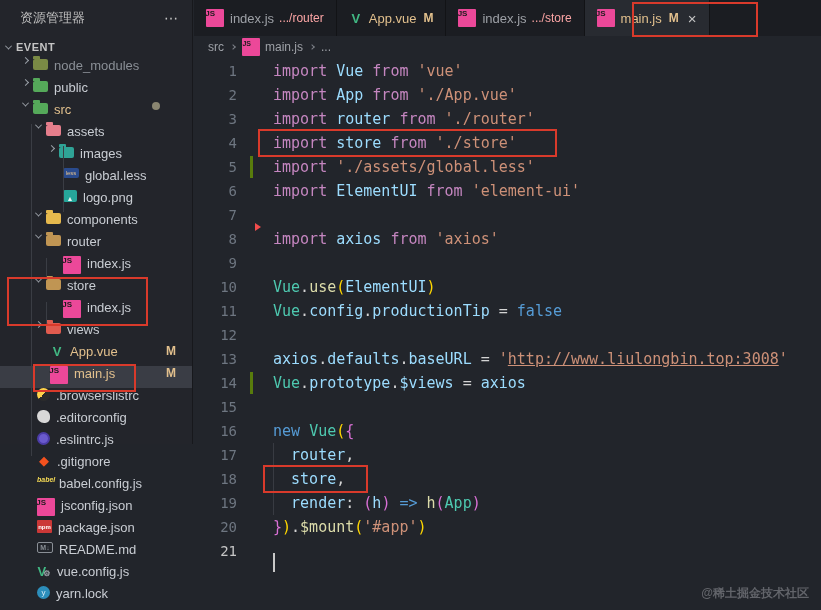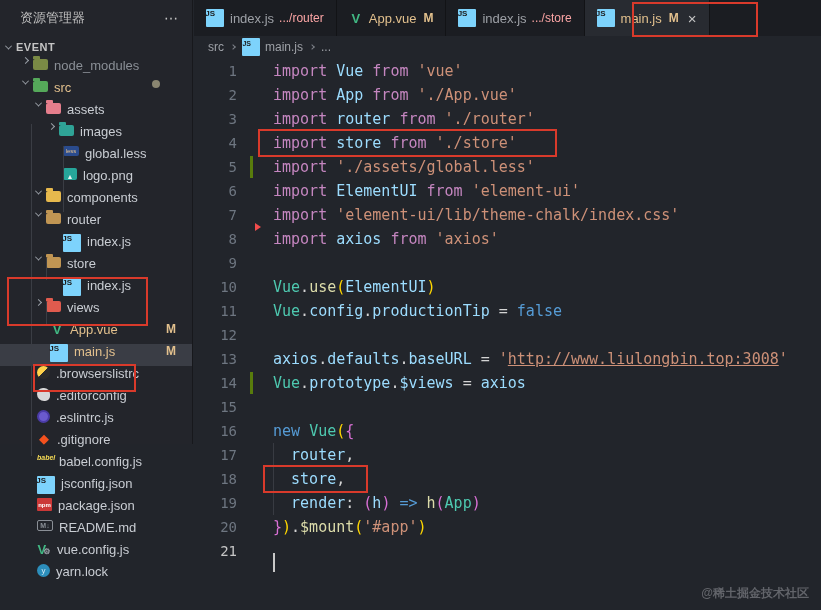--- a/index.html
+++ b/index.html
@@ -20,21 +20,21 @@
   .badge-m{position:absolute;right:16px;color:#e2c08d;font-size:12px;font-weight:bold;}
   .badge-dot{position:absolute;right:32px;width:8px;height:8px;border-radius:50%;background:#8a8671;}
   .chev{width:5px;height:5px;border-right:1.6px solid #9aa0a8;border-bottom:1.6px solid #9aa0a8;
         display:inline-block;flex:none;margin:0 5px 0 2px;}
   .chev.down{transform:rotate(45deg) translate(-1px,-1px);}
   .chev.right{transform:rotate(-45deg);}
   .guide{position:absolute;width:1px;background:#3a3d44;}
   
   .f-ico{width:15px;height:11px;border-radius:2px;position:relative;flex:none;margin-top:1px;}
   .f-ico::before{content:"";position:absolute;top:-3px;left:0;width:7px;height:3px;border-radius:1px 1px 0 0;background:inherit;}
-  .ico-js{width:14px;height:14px;background:#7dd3fc;color:#1c1c1c;font-size:8px;font-weight:bold;
+  .ico-js{width:14px;height:14px;background:#ec4899;color:#1c1c1c;font-size:8px;font-weight:bold;
           display:flex;align-items:flex-end;justify-content:flex-end;padding:9px;flex:none;border-radius:1px;}
   .ico-vue{color:#41b883;font-weight:bold;font-size:13px;flex:none;width:14px;text-align:center;}
   .ico-vue .gear{font-size:8px;color:#9aa0a8;margin-left:-3px;}
   .ico-less{width:16px;height:10px;background:#2a4b8d;border-radius:2px;color:#e2c08d;font-size:6px;
             display:flex;align-items:center;justify-content:center;flex:none;}
   .ico-img{width:14px;height:12px;background:#26a69a;border-radius:2px;color:#eaf5f3;font-size:7px;
            display:flex;align-items:flex-end;justify-content:center;flex:none;}
   .ico-bl{width:13px;height:13px;border-radius:50%;background:#ffd downgrade;background:linear-gradient(135deg,#ffd24a 50%,#2b2b2b 50%);flex:none;}
   .ico-ec{width:13px;height:13px;border-radius:50% 50% 40% 60%;background:#d8d8d8;flex:none;}
   .ico-es{width:13px;height:13px;border-radius:50%;background:#6a5acd;border:2px solid #4b3ca7;flex:none;}
@@ -92,20 +92,25 @@
       <span class="chev down"></span>
       <span>EVENT</span>
     </div>
     <div class="sb-list" id="sb-list">
         <div class="row" style="padding-left: 21px;">
           <span class="chev right"></span>
           <span class="f-ico" style="background: rgb(122, 138, 69);"></span>
           <span class="lbl c-gray">node_modules</span>
         </div>
         <div class="row" style="padding-left: 21px;">
+          <span class="chev right"></span>
+          <span class="f-ico" style="background: rgb(85, 169, 90);"></span>
+          <span class="lbl c-default">public</span>
+        </div>
+        <div class="row" style="padding-left: 21px;">
           <span class="chev down"></span>
           <span class="f-ico" style="background: rgb(85, 169, 90);"></span>
           <span class="lbl c-mod">src</span>
           <span class="badge-dot"></span>
         </div>
         <div class="row" style="padding-left: 34px;">
           <span class="chev down"></span>
           <span class="f-ico" style="background: rgb(229, 126, 140);"></span>
           <span class="lbl c-default">assets</span>
         </div>
@@ -239,21 +244,21 @@
         <span class="bc-sep"></span>
         <span>...</span>
       </div>
     <div id="code">
         <div class="code-line"><div class="gut">1</div><div class="lcontent"><span class="tk-kw">import </span><span class="tk-id">Vue</span><span class="tk-kw"> from </span><span class="tk-str">'vue'</span></div></div>
         <div class="code-line"><div class="gut">2</div><div class="lcontent"><span class="tk-kw">import </span><span class="tk-id">App</span><span class="tk-kw"> from </span><span class="tk-str">'./App.vue'</span></div></div>
         <div class="code-line"><div class="gut">3</div><div class="lcontent"><span class="tk-kw">import </span><span class="tk-id">router</span><span class="tk-kw"> from </span><span class="tk-str">'./router'</span></div></div>
         <div class="code-line"><div class="gut">4</div><div class="lcontent"><span class="tk-kw">import </span><span class="tk-id">store</span><span class="tk-kw"> from </span><span class="tk-str">'./store'</span></div></div>
         <div class="code-line"><div class="gut">5<span class="gbar"></span></div><div class="lcontent"><span class="tk-kw">import </span><span class="tk-str">'./assets/global.less'</span></div></div>
         <div class="code-line"><div class="gut">6</div><div class="lcontent"><span class="tk-kw">import </span><span class="tk-id">ElementUI</span><span class="tk-kw"> from </span><span class="tk-str">'element-ui'</span></div></div>
-        <div class="code-line"><div class="gut">7</div><div class="lcontent"><span class="tk-kw">import </span><span class="tk-str">'element-ui/lib/theme-chalk/index.css'</span></div></div>
+        <div class="code-line"><div class="gut">7</div></div>
         <div class="code-line"><div class="gut">8<span class="gmark"></span></div><div class="lcontent"><span class="tk-kw">import </span><span class="tk-id">axios</span><span class="tk-kw"> from </span><span class="tk-str">'axios'</span></div></div>
         <div class="code-line"><div class="gut">9</div><div class="lcontent"></div></div>
         <div class="code-line"><div class="gut">10</div><div class="lcontent"><span class="tk-cls">Vue</span><span class="tk-pl">.</span><span class="tk-fn">use</span><span class="tk-b1">(</span><span class="tk-id">ElementUI</span><span class="tk-b1">)</span></div></div>
         <div class="code-line"><div class="gut">11</div><div class="lcontent"><span class="tk-cls">Vue</span><span class="tk-pl">.</span><span class="tk-id">config</span><span class="tk-pl">.</span><span class="tk-id">productionTip</span><span class="tk-pl"> = </span><span class="tk-kw2">false</span></div></div>
         <div class="code-line"><div class="gut">12</div><div class="lcontent"></div></div>
         <div class="code-line"><div class="gut">13</div><div class="lcontent"><span class="tk-id">axios</span><span class="tk-pl">.</span><span class="tk-id">defaults</span><span class="tk-pl">.</span><span class="tk-id">baseURL</span><span class="tk-pl"> = </span><span class="tk-str">'</span><span class="tk-str tk-u">http://www.liulongbin.top:3008</span><span class="tk-str">'</span></div></div>
         <div class="code-line"><div class="gut">14<span class="gbar"></span></div><div class="lcontent"><span class="tk-cls">Vue</span><span class="tk-pl">.</span><span class="tk-id">prototype</span><span class="tk-pl">.</span><span class="tk-id">$views</span><span class="tk-pl"> = </span><span class="tk-id">axios</span></div></div>
         <div class="code-line"><div class="gut">15</div><div class="lcontent"></div></div>
         <div class="code-line"><div class="gut">16</div><div class="lcontent"><span class="tk-kw2">new </span><span class="tk-cls">Vue</span><span class="tk-b1">(</span><span class="tk-b2">{</span></div></div>
         <div class="code-line"><div class="gut">17</div><div class="lcontent"><span class="tk-pl">  </span><span class="tk-id">router</span><span class="tk-pl">,</span></div></div>

